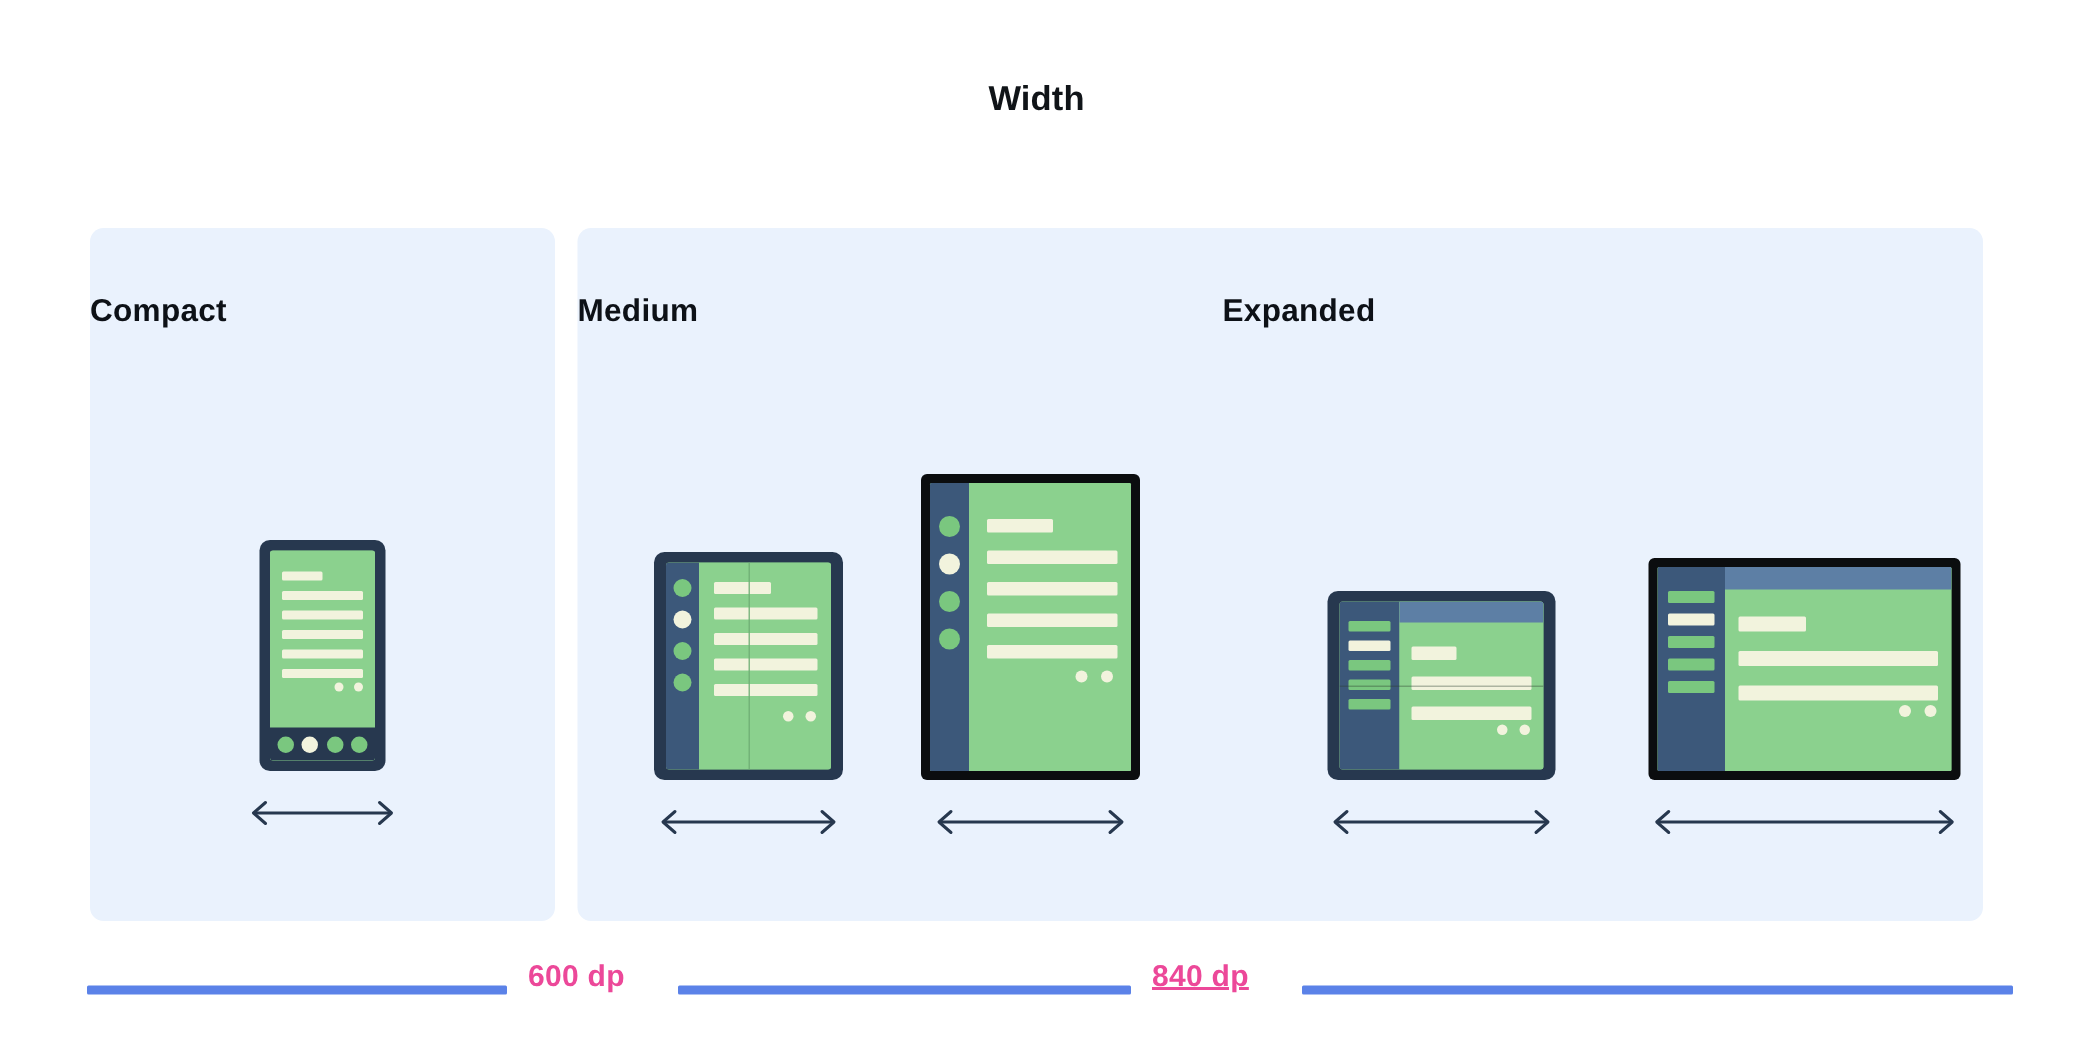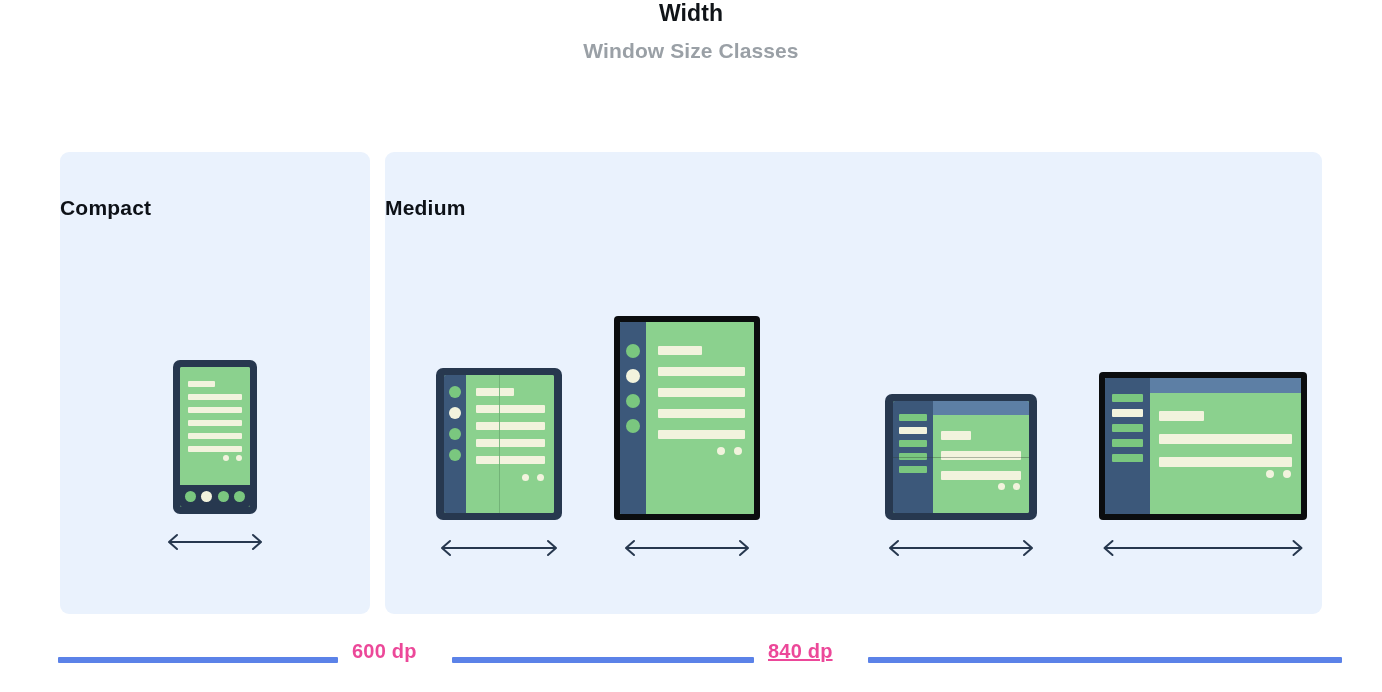--- a/index.html
+++ b/index.html
@@ -18,20 +18,21 @@
   
   .header {
     position: absolute;
     left: 0;
     top: 0;
     width: 1382px;
     text-align: center;
   }
   .title {
     margin: 0;
+    padding-top: 52px;
     font-size: 23px;
     font-weight: bold;
     color: #101418;
     letter-spacing: 0.1px;
   }
   .subtitle {
     margin: 0;
     padding-top: 12px;
     font-size: 21px;
     font-weight: bold;
@@ -224,21 +225,20 @@
     color: #ec4899;
     letter-spacing: 0.2px;
     white-space: nowrap;
   }
 </style>
 </head>
 <body>
 
 <div class="header">
   <div class="title">Width</div>
-  <div class="subtitle">Window Size Classes</div>
 </div>
 
 <div class="panels">
 
   <div class="panel panel-compact">
     <div class="panel-label">Compact</div>
 
     <div class="device-group" style="left:0;width:310px;bottom:100px;">
       <div class="device-wrap" style="width:84px;height:154px;">
 
@@ -341,20 +341,21 @@
         <svg class="arrow" width="140" height="20" viewBox="0 0 140 20">
           <line x1="10" y1="10" x2="130" y2="10" stroke="#27384f" stroke-width="2"></line>
           <polyline points="17,3 9,10 17,17" fill="none" stroke="#27384f" stroke-width="2" stroke-linecap="round" stroke-linejoin="round"></polyline>
           <polyline points="123,3 131,10 123,17" fill="none" stroke="#27384f" stroke-width="2" stroke-linecap="round" stroke-linejoin="round"></polyline>
         </svg>
       </div>
     </div>
   </div>
 
   <div class="panel panel-expanded">
+    <div class="panel-label">Expanded</div>
 
     <div class="device-group" style="left:62px;width:168px;bottom:94px;">
       <div class="device-wrap" style="width:152px;height:126px;">
         <div class="device navy-frame" style="width:152px;height:126px;">
           <div class="screen" style="left:8px;top:7px;width:136px;height:112px;border-radius:2px;">
             <div class="drawer" style="width:40px;padding:13px 6px 0 6px;">
               <div class="drawer-bar" style="width:100%;height:7px;margin-bottom:6px;"></div>
               <div class="drawer-bar active" style="width:100%;height:7px;margin-bottom:6px;"></div>
               <div class="drawer-bar" style="width:100%;height:7px;margin-bottom:6px;"></div>
               <div class="drawer-bar" style="width:100%;height:7px;margin-bottom:6px;"></div>

